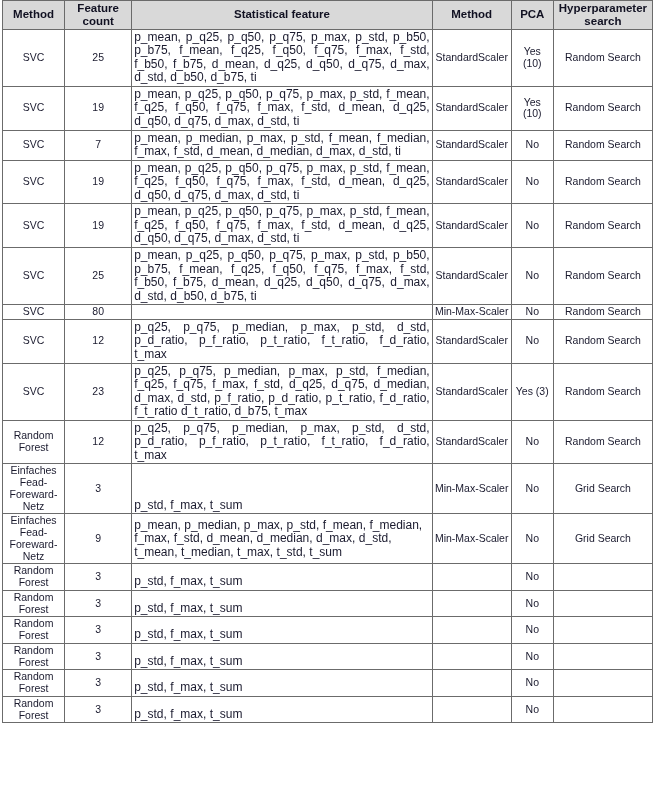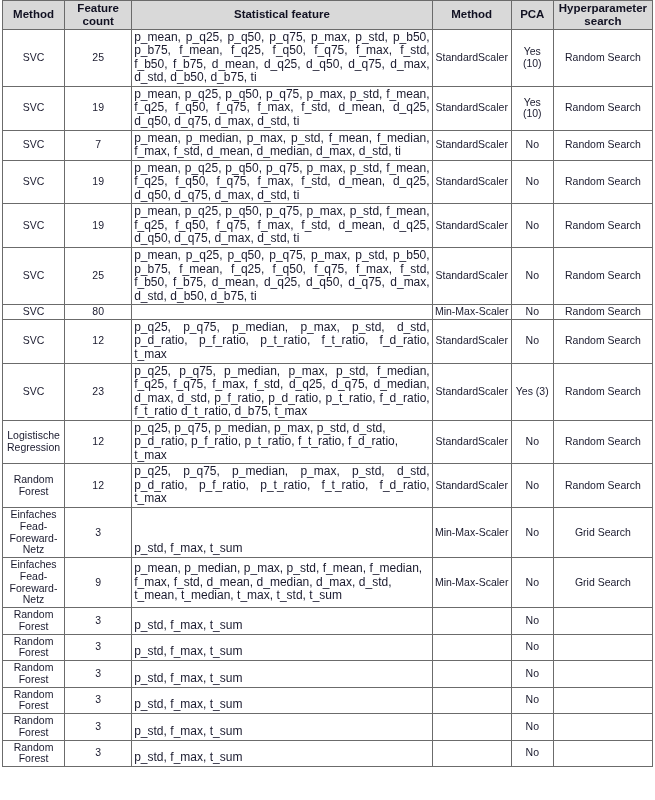--- a/index.html
+++ b/index.html
@@ -170,28 +170,20 @@
         </tr>
         <tr>
           <td class="method">SVC</td>
           <td class="count">23</td>
           <td class="feature">p_q25, p_q75, p_median, p_max, p_std, f_median, f_q25, f_q75, f_max, f_std, d_q25, d_q75, d_median, d_max, d_std, p_f_ratio, p_d_ratio, p_t_ratio, f_d_ratio, f_t_ratio d_t_ratio, d_b75, t_max</td>
           <td class="scaling">StandardScaler</td>
           <td class="pca">Yes (3)</td>
           <td class="hyper">Random Search</td>
         </tr>
         <tr>
-          <td class="method">Logistische Regression</td>
-          <td class="count">12</td>
-          <td class="feature plain">p_q25, p_q75, p_median, p_max, p_std, d_std, p_d_ratio, p_f_ratio, p_t_ratio, f_t_ratio, f_d_ratio, t_max</td>
-          <td class="scaling">StandardScaler</td>
-          <td class="pca">No</td>
-          <td class="hyper">Random Search</td>
-        </tr>
-        <tr>
           <td class="method">Random Forest</td>
           <td class="count">12</td>
           <td class="feature">p_q25, p_q75, p_median, p_max, p_std, d_std, p_d_ratio, p_f_ratio, p_t_ratio, f_t_ratio, f_d_ratio, t_max</td>
           <td class="scaling">StandardScaler</td>
           <td class="pca">No</td>
           <td class="hyper">Random Search</td>
         </tr>
         <tr>
           <td class="method">Einfaches Fead-Foreward-Netz</td>
           <td class="count">3</td>

